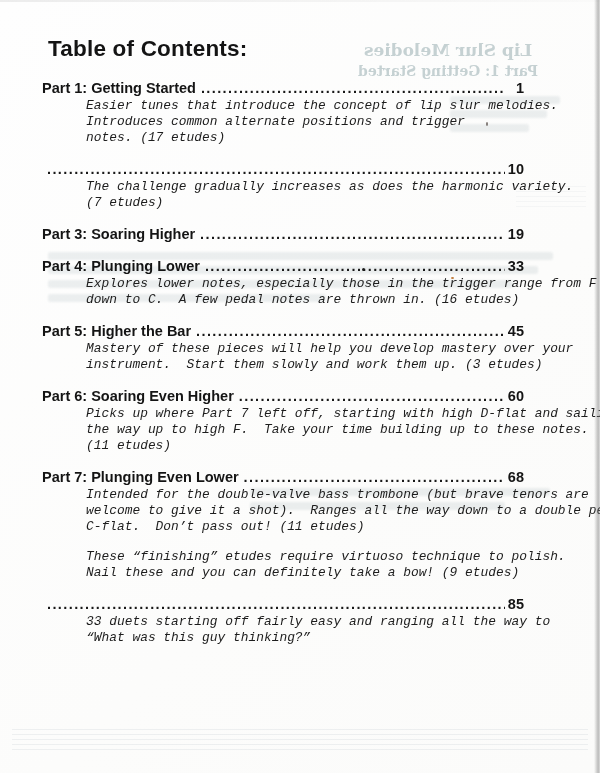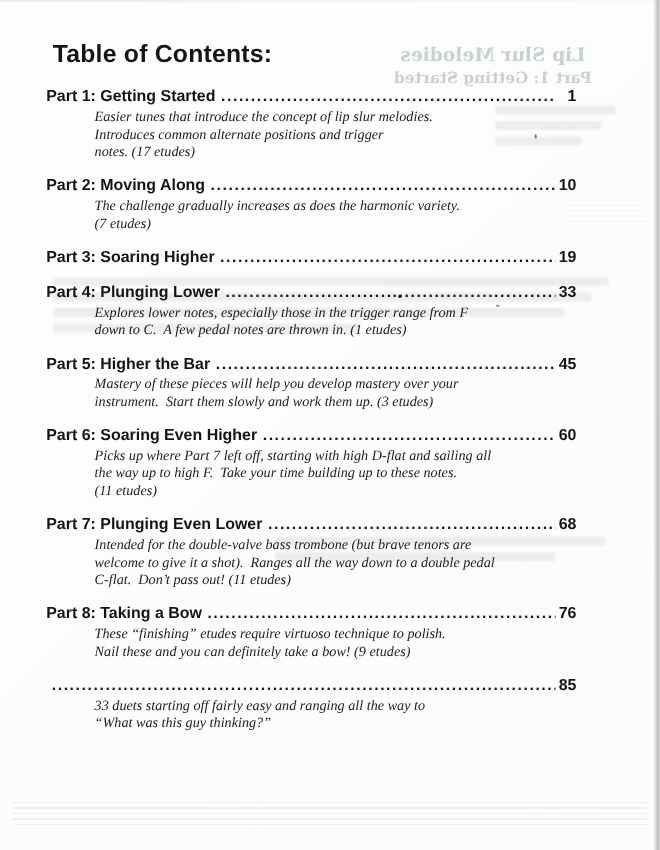--- a/index.html
+++ b/index.html
@@ -45,21 +45,21 @@
     flex:1 1 auto; overflow:hidden; white-space:nowrap;
     margin:0 3px 0 5px; min-width:10px;
   }
   .leader::after {
     content:"..........................................................................................................................................";
     font-weight:bold; font-size:14.5px; letter-spacing:1.4px; color:#191919;
   }
   .pnum { flex:0 0 auto; text-align:right; min-width:16px; }
   .desc {
     margin:1px 0 0 44px;
-    font-family:Liberation Serif, serif;
+    font-family:Liberation Mono, monospace;
     font-style:italic;
     font-size:12.9px; line-height:16px; color:#1d1d1d;
     white-space:pre;
   }
 
   
   .ghost { position:absolute; pointer-events:none; }
   .ghost-title {
     top:40px; right:42px; width:220px;
     transform:scaleX(-1);
@@ -132,21 +132,20 @@
         <span class="leader"></span>
         <span class="pnum">1</span>
       </div>
       <div class="desc">Easier tunes that introduce the concept of lip slur melodies.
 Introduces common alternate positions and trigger
 notes. (17 etudes)</div>
     </div>
 
     <div class="entry">
       <div class="row">
-        <span class="head">Part 2: Moving Along</span>
         <span class="leader"></span>
         <span class="pnum">10</span>
       </div>
       <div class="desc">The challenge gradually increases as does the harmonic variety.
 (7 etudes)</div>
     </div>
 
     <div class="entry">
       <div class="row">
         <span class="head">Part 3: Soaring Higher</span>
@@ -155,21 +154,21 @@
       </div>
     </div>
 
     <div class="entry">
       <div class="row">
         <span class="head">Part 4: Plunging Lower</span>
         <span class="leader"></span>
         <span class="pnum">33</span>
       </div>
       <div class="desc">Explores lower notes, especially those in the trigger range from F
-down to C.  A few pedal notes are thrown in. (1 etudes)</div>
+down to C.  A few pedal notes are thrown in. (16 etudes)</div>
     </div>
 
     <div class="entry">
       <div class="row">
         <span class="head">Part 5: Higher the Bar</span>
         <span class="leader"></span>
         <span class="pnum">45</span>
       </div>
       <div class="desc">Mastery of these pieces will help you develop mastery over your
 instrument.  Start them slowly and work them up. (3 etudes)</div>
@@ -191,25 +190,20 @@
         <span class="head">Part 7: Plunging Even Lower</span>
         <span class="leader"></span>
         <span class="pnum">68</span>
       </div>
       <div class="desc">Intended for the double-valve bass trombone (but brave tenors are
 welcome to give it a shot).  Ranges all the way down to a double pedal
 C-flat.  Don’t pass out! (11 etudes)</div>
     </div>
 
     <div class="entry">
-      <div class="row">
-        <span class="head">Part 8: Taking a Bow</span>
-        <span class="leader"></span>
-        <span class="pnum">76</span>
-      </div>
       <div class="desc">These “finishing” etudes require virtuoso technique to polish.
 Nail these and you can definitely take a bow! (9 etudes)</div>
     </div>
 
     <div class="entry">
       <div class="row">
         <span class="leader"></span>
         <span class="pnum">85</span>
       </div>
       <div class="desc">33 duets starting off fairly easy and ranging all the way to

